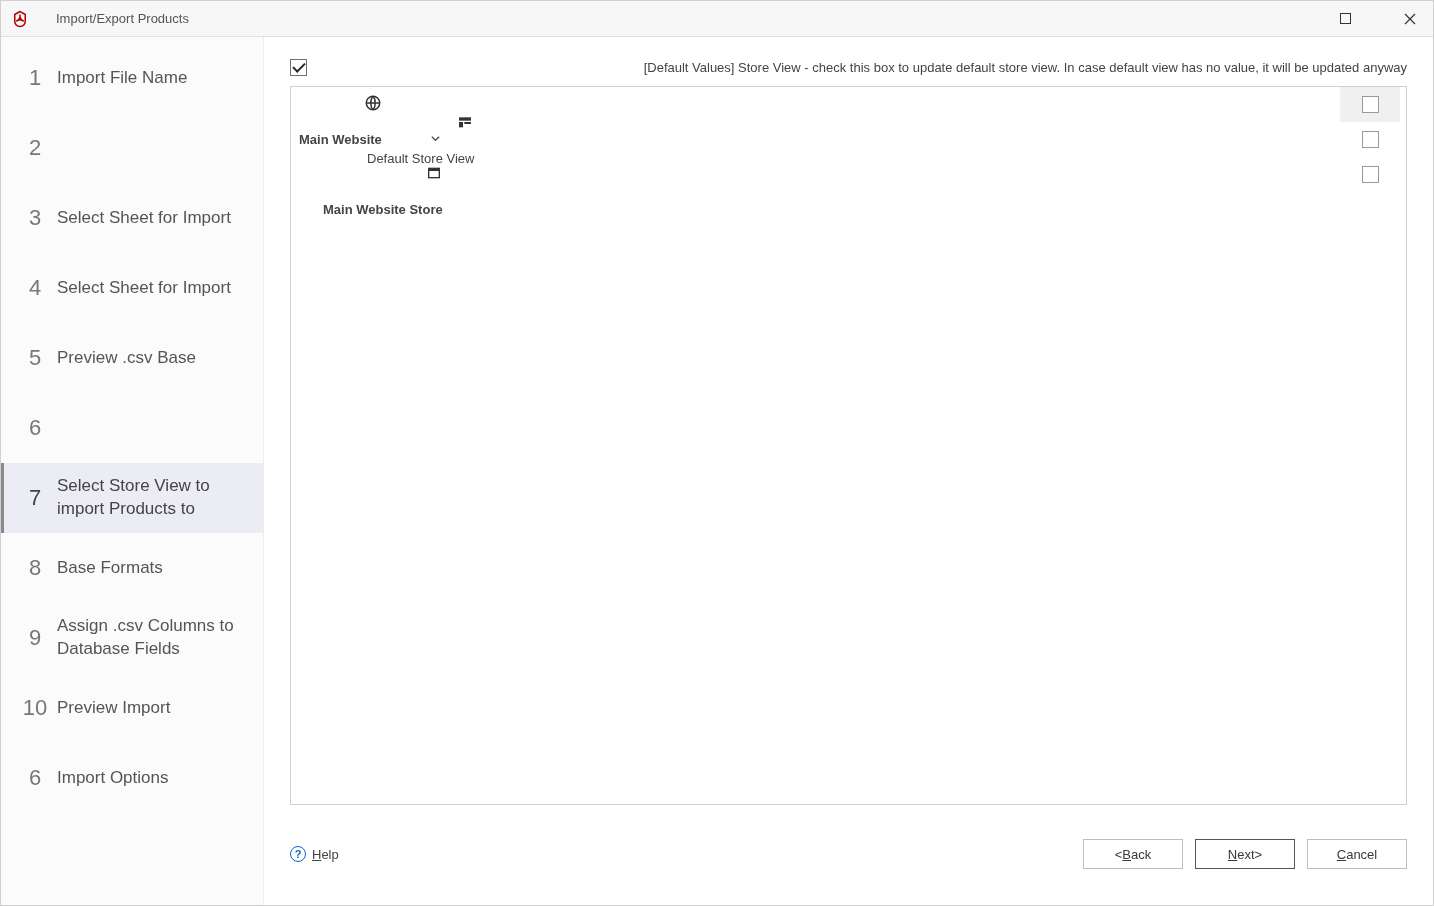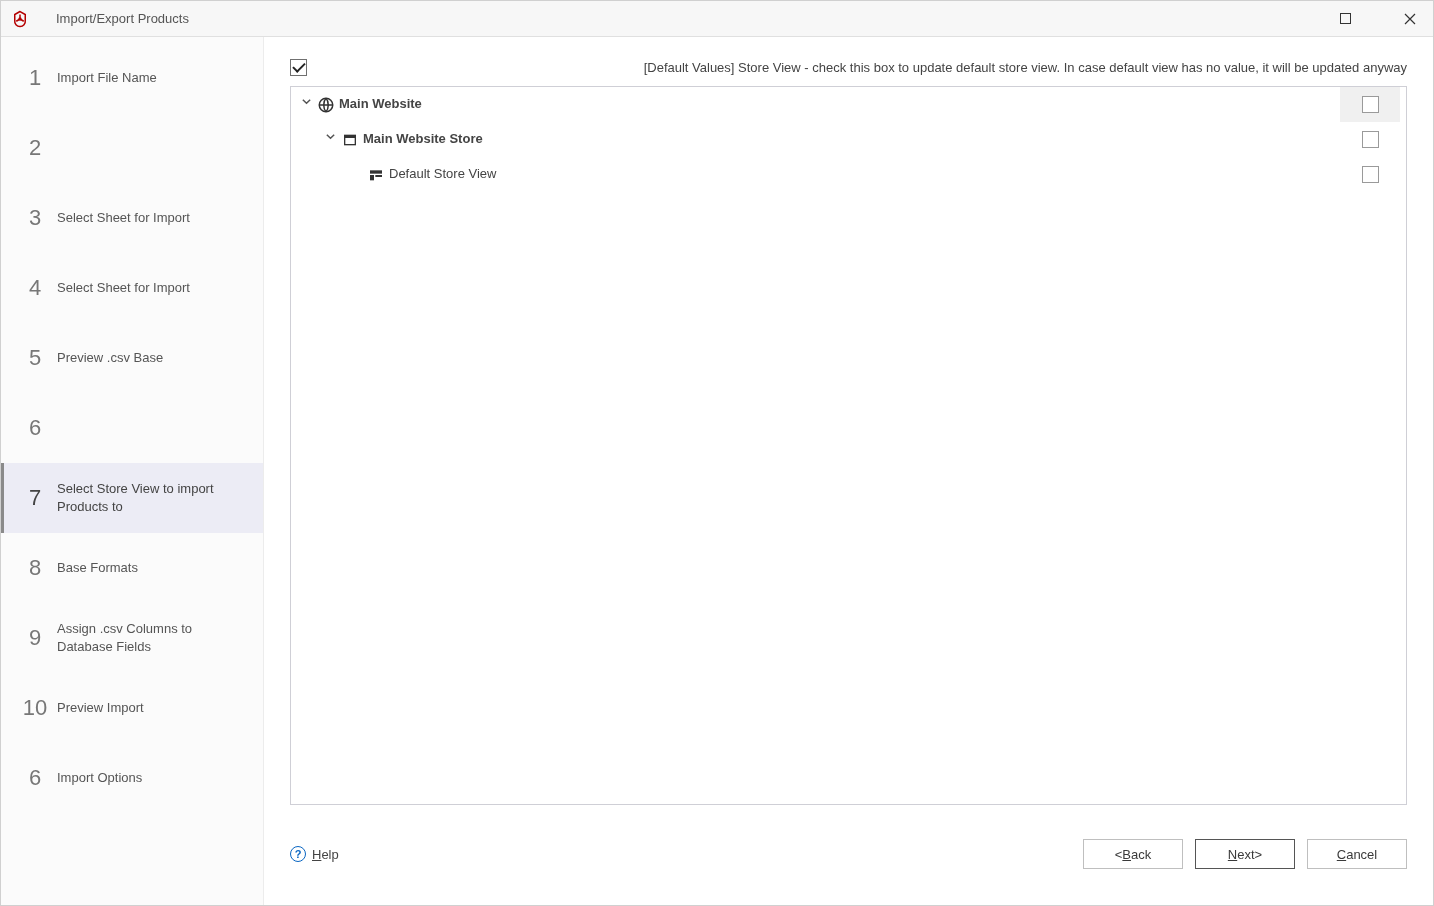--- a/index.html
+++ b/index.html
@@ -11,33 +11,33 @@
   .titlebar .app-icon { width:18px; height:18px; margin:0 8px 0 10px; display:flex; align-items:center; justify-content:center; }
   .titlebar .title { flex:0 0 auto; color:#555; }
   .titlebar .spacer { flex:1 1 auto; }
   .win-btn { width:46px; height:36px; display:flex; align-items:center; justify-content:center; cursor:default; }
 
   
   .body { flex:1 1 auto; display:flex; min-height:0; }
   .sidebar { width:263px; flex:0 0 263px; background:#fbfbfb; border-right:1px solid #ececec; padding-top:6px; }
   .step { display:flex; align-items:center; min-height:70px; padding:8px 12px 8px 18px; cursor:default; color:#555; }
   .step .num { font-size:22px; width:32px; text-align:center; color:#777; flex:0 0 32px; }
-  .step .lbl { padding-left:6px; line-height:1.35; font-size:13px; color:#555; }
+  .step .lbl { padding-left:6px; line-height:1.35; font-size:17px; color:#555; }
   .step.active { background:#ececf5; border-left:3px solid #8a8a8a; padding-left:15px; }
   .step.active .num, .step.active .lbl { color:#444; }
 
   .main { flex:1 1 auto; display:flex; flex-direction:column; padding:22px 26px; min-width:0; }
   .defaults-row { display:flex; align-items:center; gap:10px; margin-bottom:10px;justify-content:space-between; }
   .cb { width:17px; height:17px; border:1px solid #707070; background:#fff; display:flex; align-items:center; justify-content:center; }
   .cb.checked::after { content:""; display:block; width:10px; height:5px; border-left:2px solid #222; border-bottom:2px solid #222; transform:rotate(-45deg) translate(1px,-1px); }
   .hint { color:#444; }
 
   .tree-panel { border:1px solid #cfcfd6; flex:1 1 auto; overflow:auto; position:relative; }
   .tree-row { display:flex; align-items:center; height:35px; padding-right:6px; }
-  .tree-row .content { display:flex; align-items:flex-start; gap:4px; }
+  .tree-row .content { display:flex; align-items:flex-end; gap:20px;flex-direction:column; }
   .tree-row .cb-slot { width:60px; display:flex; align-items:center; justify-content:center; }
   .tree-row .spacer { flex:1 1 auto; }
   .tree-row.selected .cb-slot { background:#f0f0f0; align-self:stretch; display:flex; align-items:center; justify-content:center; }
   .tree-row .label { color:#444; }
   .tree-row .label.bold { font-weight:600; }
   .indent-1 { padding-left:8px; }
   .indent-2 { padding-left:32px; }
   .indent-3 { padding-left:76px; }
   .chev { width:14px; display:flex; justify-content:center; color:#666; }
   .icon16 { width:18px; height:18px; display:flex; align-items:center; justify-content:center; color:#444; }
@@ -151,58 +151,58 @@
                 </svg>
             </span>
             <span class="label bold">Main Website</span>
           </div>
           <span class="spacer"></span>
           <div class="cb-slot">
               <div class="tree-cb"></div>
             </div>
         </div>
 
-        <div class="tree-row indent-2">
-          <div class="content">
-            <span class="chev">
-              <svg width="11" height="11" viewBox="0 0 12 12">
-                  <path d="M2 4 L6 8 L10 4" fill="none" stroke="#555" stroke-width="1.6"></path>
-                </svg>
-            </span>
-            <span class="icon16">
-              <svg width="16" height="16" viewBox="0 0 24 24">
-                  <rect x="3" y="4" width="18" height="16" fill="#333"></rect>
-                  <rect x="5" y="9" width="14" height="9" fill="#fff"></rect>
-                </svg>
-            </span>
-            <span class="label bold">Main Website Store</span>
-          </div>
-          <span class="spacer"></span>
-          <div class="cb-slot">
-              <div class="tree-cb"></div>
-            </div>
-        </div>
-
         <div class="tree-row indent-3">
           <div class="content">
             <span class="icon16">
               <svg width="16" height="16" viewBox="0 0 24 24">
                   <rect x="3" y="5" width="18" height="5" fill="#333"></rect>
                   <rect x="3" y="12" width="6" height="8" fill="#333"></rect>
                   <rect x="11" y="12" width="10" height="3" fill="#333"></rect>
                 </svg>
             </span>
             <span class="label">Default Store View</span>
           </div>
           <span class="spacer"></span>
           <div class="cb-slot">
               <div class="tree-cb"></div>
             </div>
         </div>
 
+        <div class="tree-row indent-2">
+          <div class="content">
+            <span class="chev">
+              <svg width="11" height="11" viewBox="0 0 12 12">
+                  <path d="M2 4 L6 8 L10 4" fill="none" stroke="#555" stroke-width="1.6"></path>
+                </svg>
+            </span>
+            <span class="icon16">
+              <svg width="16" height="16" viewBox="0 0 24 24">
+                  <rect x="3" y="4" width="18" height="16" fill="#333"></rect>
+                  <rect x="5" y="9" width="14" height="9" fill="#fff"></rect>
+                </svg>
+            </span>
+            <span class="label bold">Main Website Store</span>
+          </div>
+          <span class="spacer"></span>
+          <div class="cb-slot">
+              <div class="tree-cb"></div>
+            </div>
+        </div>
+
       </div>
 
       <div class="footer" style="padding:0; margin-top:20px;">
         <div class="help-link">
           <span class="help-ic">?</span>
           <span><span class="u">H</span><span>elp</span></span>
         </div>
         <span class="spacer"></span>
         <div class="btn">
           <span>&lt; </span>

